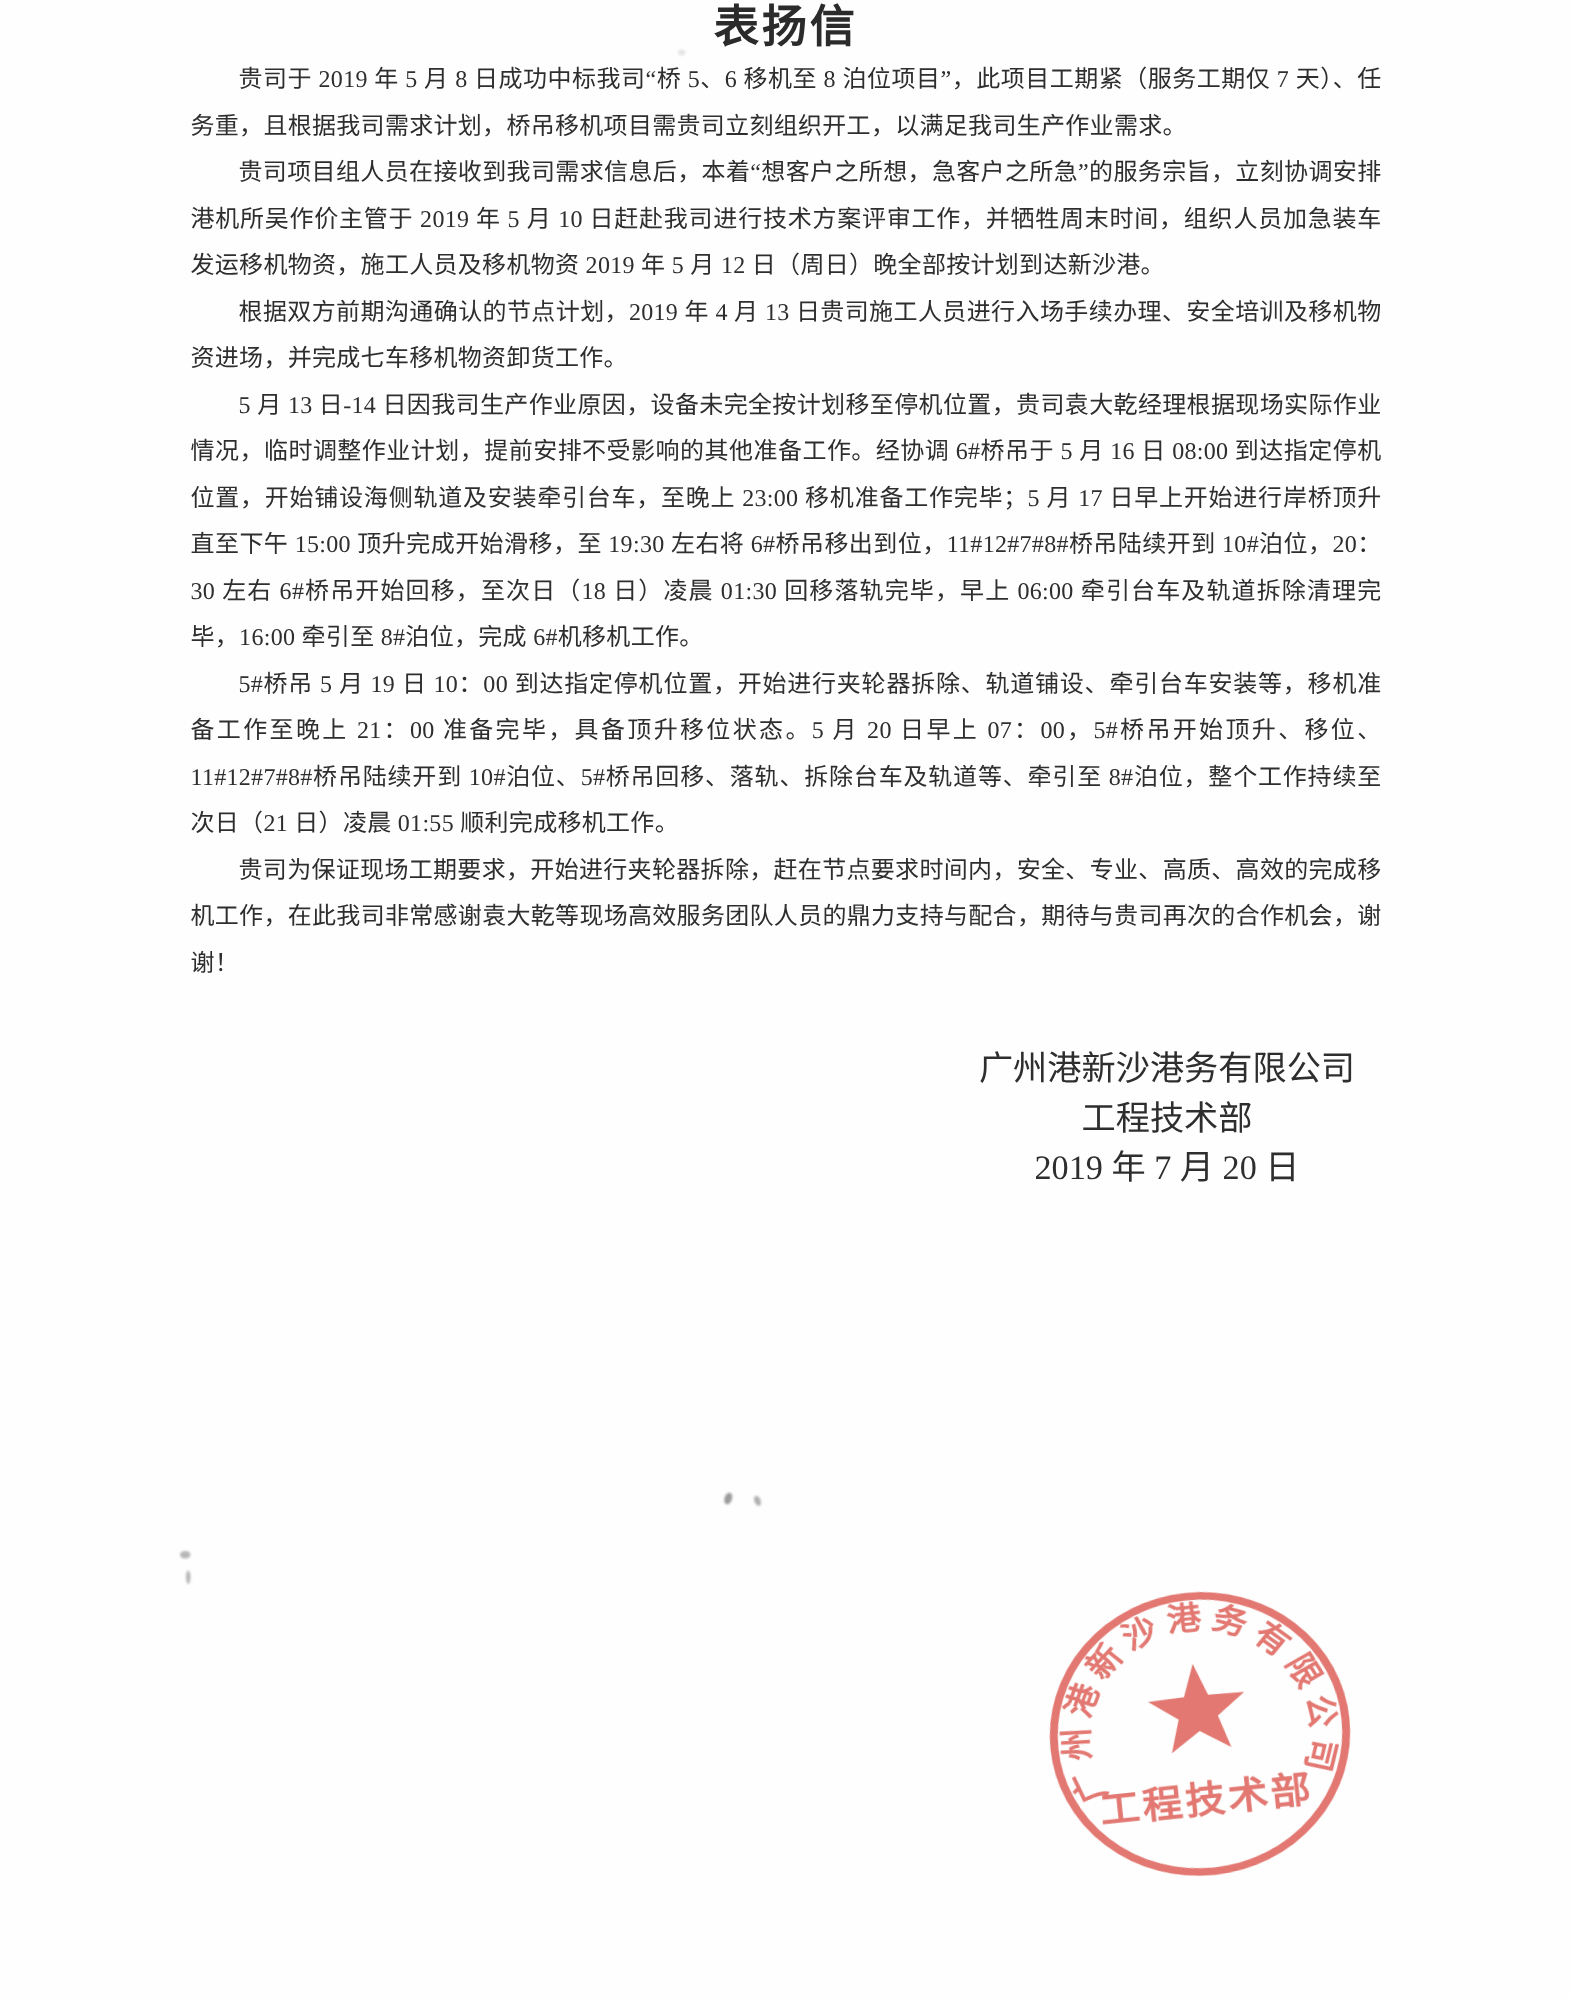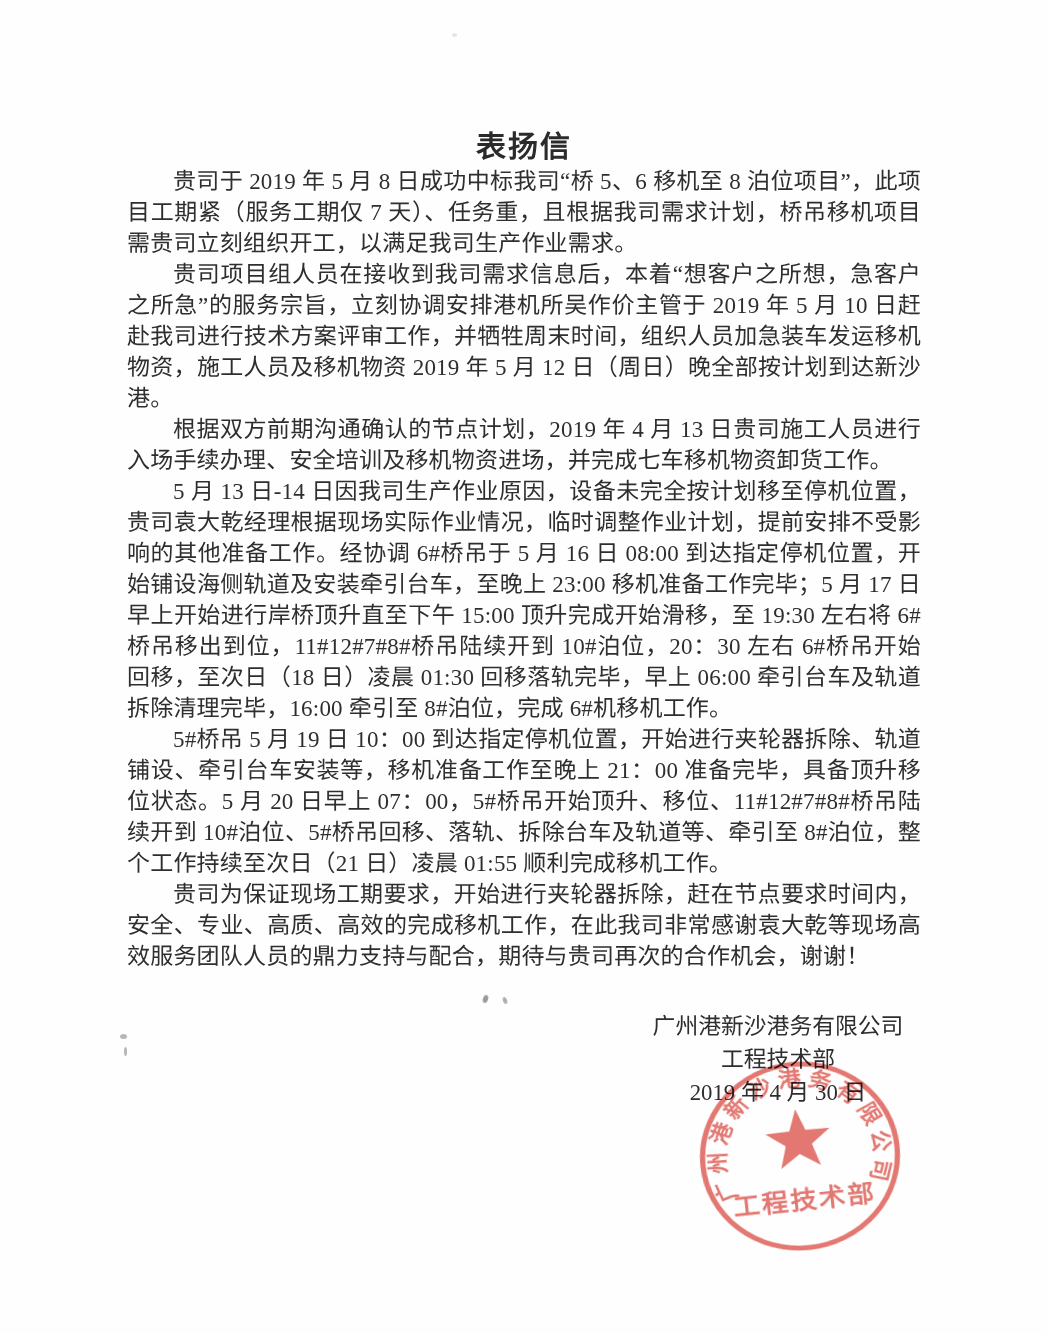--- a/index.html
+++ b/index.html
@@ -17,37 +17,36 @@
     color: #2e2e2e;
   }
   .content {
     position: absolute;
     left: 127px;
     top: 0;
     width: 794px;
   }
   .doc-title {
     margin: 0;
-    padding-top: 128px;
     text-align: center;
     font-size: 30px;
     line-height: 38px;
     font-weight: 600;
     letter-spacing: 2px;
     color: #2b2b2b;
   }
   .salutation {
     margin: 4px 0 0 0;
     font-size: 22.6px;
     line-height: 31px;
     color: #2e2e2e;
   }
   .body-par {
     margin: 0;
-    font-size: 23px;
+    font-size: 16px;
     line-height: 31px;
     text-align: justify;
     text-indent: 2em;
     letter-spacing: 0.2px;
     color: #2e2e2e;
   }
   .signature {
     width: 282px;
     margin: 38px 2px 0 auto;
     text-align: center;
@@ -101,21 +100,21 @@
     <p class="body-par">贵司于 2019 年 5 月 8 日成功中标我司“桥 5、6 移机至 8 泊位项目”，此项目工期紧（服务工期仅 7 天）、任务重，且根据我司需求计划，桥吊移机项目需贵司立刻组织开工，以满足我司生产作业需求。</p>
     <p class="body-par">贵司项目组人员在接收到我司需求信息后，本着“想客户之所想，急客户之所急”的服务宗旨，立刻协调安排港机所吴作价主管于 2019 年 5 月 10 日赶赴我司进行技术方案评审工作，并牺牲周末时间，组织人员加急装车发运移机物资，施工人员及移机物资 2019 年 5 月 12 日（周日）晚全部按计划到达新沙港。</p>
     <p class="body-par">根据双方前期沟通确认的节点计划，2019 年 4 月 13 日贵司施工人员进行入场手续办理、安全培训及移机物资进场，并完成七车移机物资卸货工作。</p>
     <p class="body-par">5 月 13 日-14 日因我司生产作业原因，设备未完全按计划移至停机位置，贵司袁大乾经理根据现场实际作业情况，临时调整作业计划，提前安排不受影响的其他准备工作。经协调 6#桥吊于 5 月 16 日 08:00 到达指定停机位置，开始铺设海侧轨道及安装牵引台车，至晚上 23:00 移机准备工作完毕；5 月 17 日早上开始进行岸桥顶升直至下午 15:00 顶升完成开始滑移，至 19:30 左右将 6#桥吊移出到位，11#12#7#8#桥吊陆续开到 10#泊位，20：30 左右 6#桥吊开始回移，至次日（18 日）凌晨 01:30 回移落轨完毕，早上 06:00 牵引台车及轨道拆除清理完毕，16:00 牵引至 8#泊位，完成 6#机移机工作。</p>
     <p class="body-par">5#桥吊 5 月 19 日 10：00 到达指定停机位置，开始进行夹轮器拆除、轨道铺设、牵引台车安装等，移机准备工作至晚上 21：00 准备完毕，具备顶升移位状态。5 月 20 日早上 07：00，5#桥吊开始顶升、移位、11#12#7#8#桥吊陆续开到 10#泊位、5#桥吊回移、落轨、拆除台车及轨道等、牵引至 8#泊位，整个工作持续至次日（21 日）凌晨 01:55 顺利完成移机工作。</p>
     <p class="body-par">贵司为保证现场工期要求，开始进行夹轮器拆除，赶在节点要求时间内，安全、专业、高质、高效的完成移机工作，在此我司非常感谢袁大乾等现场高效服务团队人员的鼎力支持与配合，期待与贵司再次的合作机会，谢谢！</p>
 
     <div class="signature">
       <div>广州港新沙港务有限公司</div>
       <div>工程技术部</div>
-      <div>2019 年 4 月 30 日</div>
+      <div>2019 年 7 月 20 日</div>
     </div>
   </div>
 
   <div class="stamp">
     <svg viewBox="0 0 200 200" preserveAspectRatio="none">
       <defs>
         <path id="seal-arc" d="M 42.7 140.2 A 70 70 0 1 1 157.3 140.2" fill="none"></path>
       </defs>
       <circle cx="100" cy="100" r="92" fill="none" stroke-width="5" stroke="#dd5a52"></circle>
       <polygon points="100,53 107.6,74.5 130.4,75.1 112.4,89 118.8,110.9 100,98 81.2,110.9 87.6,89 69.6,75.1 92.4,74.5" fill="#dd5a52"></polygon>

